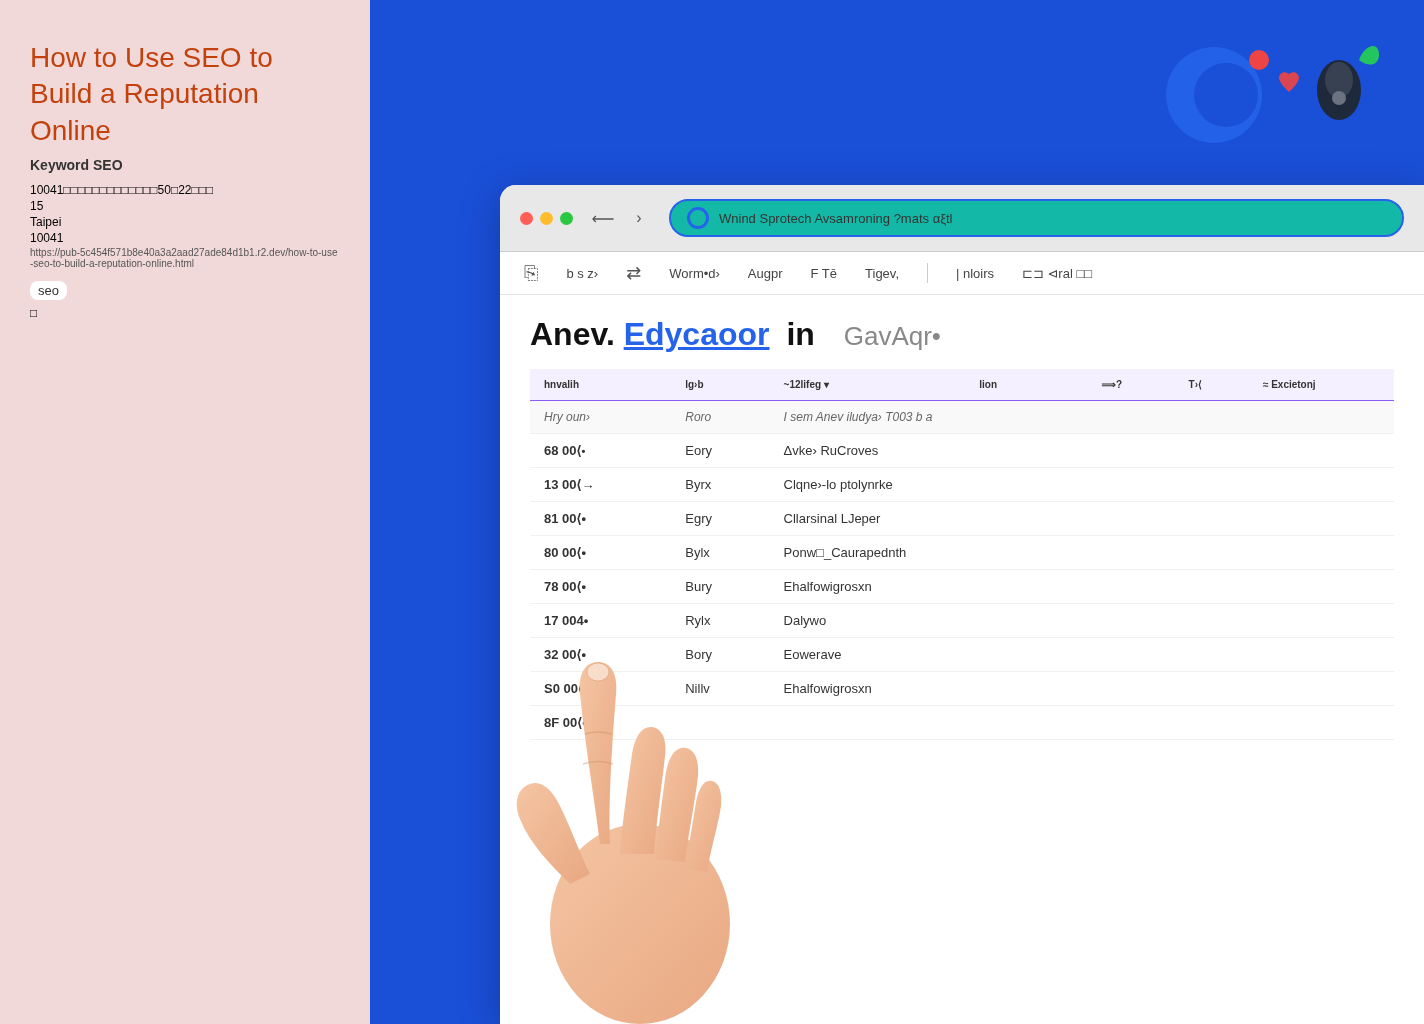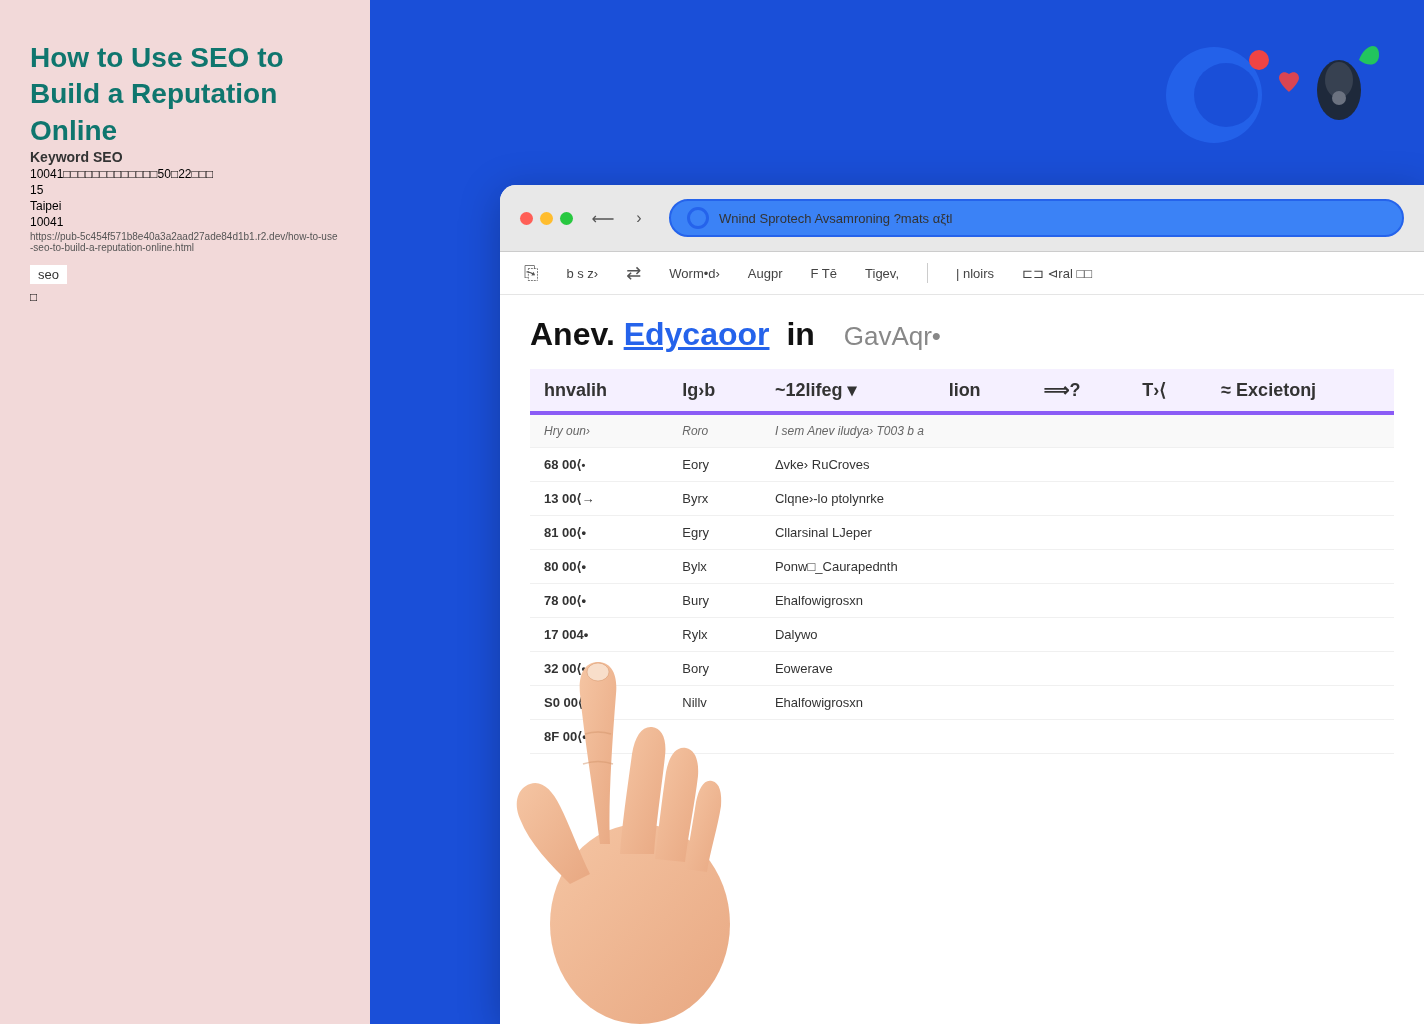--- a/index.html
+++ b/index.html
@@ -16,45 +16,46 @@
     .left-panel {
       width: 370px;
       min-width: 370px;
       background-color: #f2d9d9;
       padding: 40px 30px;
       position: relative;
       z-index: 2;
     }
     .left-panel h1 {
       font-size: 28px;
-      font-weight: 700;
-      color: #0f766e;
+      font-weight: 400;
+      color: #c2410c;
       line-height: 1.3;
+      margin-bottom: 8px;
     }
     .left-panel .keyword-label {
       font-size: 14px;
       font-weight: 600;
       color: #333;
-      margin-bottom: 2px;
+      margin-bottom: 10px;
     }
     .left-panel .meta-row {
       font-size: 12px;
       color: #000000;
       margin-bottom: 2px;
     }
     .left-panel .url-text {
       font-size: 10px;
       color: #555;
       word-break: break-all;
       margin-bottom: 12px;
     }
     .left-panel .seo-tag {
       display: inline-block;
       background: #fff;
-      border-radius: 0;
+      border-radius: 8px;
       padding: 2px 8px;
       font-size: 13px;
       color: #333;
       margin-bottom: 6px;
     }
 
     
     .right-area {
       flex: 1;
       background-color: #1a4fd8;
@@ -111,21 +112,21 @@
       display: flex;
       align-items: center;
       justify-content: center;
       cursor: pointer;
       color: #555;
       font-size: 16px;
     }
 
     .address-bar {
       flex: 1;
-      background: #3b82f6;
+      background: #14b8a6;
       border-radius: 20px;
       padding: 6px 16px;
       display: flex;
       align-items: center;
       gap: 10px;
       border: 2px solid #2563eb;
     }
     .address-circle {
       width: 22px;
       height: 22px;
@@ -189,24 +190,24 @@
 
     
     .data-table {
       width: 100%;
       border-collapse: collapse;
     }
     .data-table thead tr th {
       background: #f5f0ff;
       padding: 10px 14px;
       text-align: left;
-      font-size: 18px;
+      font-size: 10px;
       font-weight: 600;
       color: #333;
-      border-bottom: 4px solid #8b5cf6;
+      border-bottom: 1px solid #8b5cf6;
     }
     .data-table tbody tr td {
       padding: 9px 14px;
       font-size: 13px;
       color: #333;
       border-bottom: 1px solid #f0f0f0;
     }
     .data-table .subheader-row td {
       background: #f9f9f9;
       font-size: 12px;

